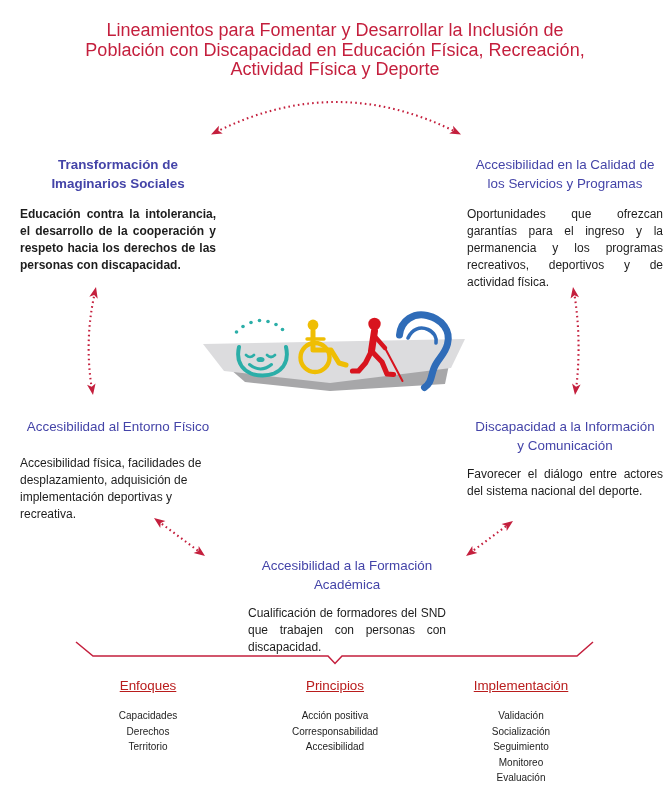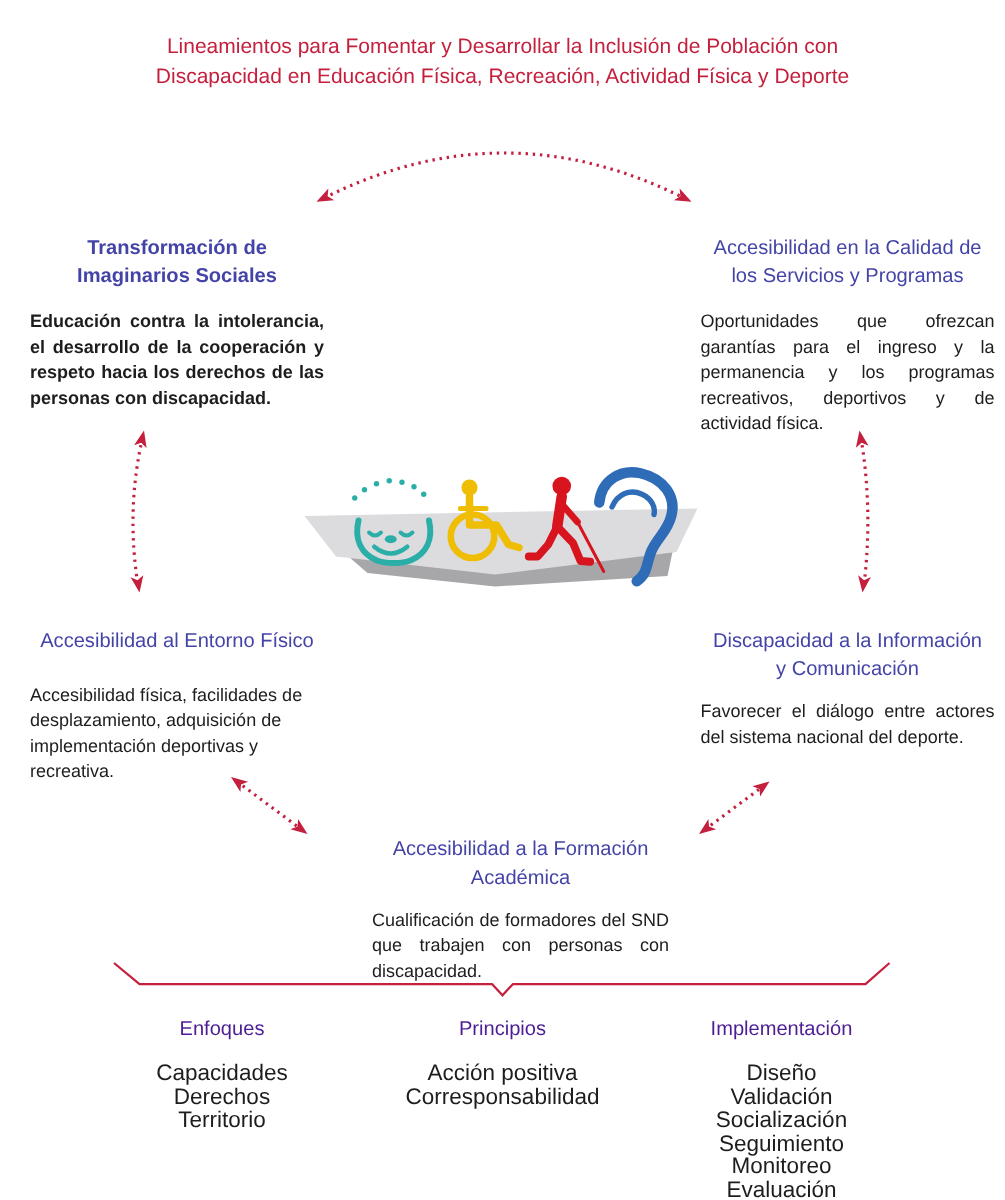--- a/index.html
+++ b/index.html
@@ -3,43 +3,43 @@
 <meta charset="utf-8">
 <style>
   html,body { margin:0; padding:0; background:#ffffff; }
   .canvas {
     position:relative; width:670px; height:800px; background:#ffffff;
     font-family:"Liberation Sans", sans-serif; color:#1d1d1d; overflow:hidden;
   }
   .title {
     position:absolute; top:21px; left:50%; transform:translateX(-50%);
     width:500px; text-align:center; color:#C41F3D;
-    font-size:14px; line-height:19.5px;
+    font-size:18px; line-height:19.5px;
   }
   .overlay { position:absolute; left:0; top:0; width:670px; height:800px; pointer-events:none; }
   .node { position:absolute; }
   .node .heading {
     color:#4444A8; font-size:13.4px; line-height:19px; text-align:center; margin:0 auto;
   }
   .node .body { font-size:12px; line-height:16.9px; margin-top:0; }
   .justify { text-align:justify; }
   #node-tl { top:155px; left:20px;  width:196px;font-weight:bold; }
   #node-tl .heading { width:172px; margin-bottom:13px; }
   #node-tr { top:155px; left:467px; width:196px; }
   #node-tr .heading { width:192px; margin-bottom:13px; }
   #node-bl { top:417px; left:20px;  width:196px; }
   #node-bl .heading { width:196px; margin-bottom:19px; }
   #node-br { top:417px; left:467px; width:196px; }
   #node-br .heading { width:184px; margin-bottom:11px; }
   #node-bc { top:556px; left:248px; width:198px; }
   #node-bc .heading { width:192px; margin-bottom:11px; }
   .col { position:absolute; top:676px; width:170px; text-align:center; }
   #col-0 { left:63px; } #col-1 { left:250px; } #col-2 { left:436px; }
-  .col .col-heading { color:#4c1d95; font-size:13.4px; line-height:19px; }
-  .col .col-items { margin-top:13px; font-size:15px; line-height:15.5px; color:#1d1d1d; }
+  .col .col-heading { color:#b91c1c; font-size:13.4px; line-height:19px;text-decoration:underline; }
+  .col .col-items { margin-top:13px; font-size:10px; line-height:15.5px; color:#1d1d1d; }
 </style>
 </head>
 <body>
 
 <div class="canvas">
 
   <div class="title">Lineamientos para Fomentar y Desarrollar la Inclusión de Población con Discapacidad en Educación Física, Recreación, Actividad Física y Deporte</div>
 
   <svg class="overlay" width="670" height="800" viewBox="0 0 670 800" xmlns="http://www.w3.org/2000/svg">
 
@@ -141,27 +141,27 @@
         <div>Derechos</div>
         <div>Territorio</div>
       </div>
   </section>
 
   <section class="col" id="col-1">
     <div class="col-heading">Principios</div>
     <div class="col-items">
         <div>Acción positiva</div>
         <div>Corresponsabilidad</div>
+        <div>Accesibilidad</div>
       </div>
   </section>
 
   <section class="col" id="col-2">
     <div class="col-heading">Implementación</div>
     <div class="col-items">
-        <div>Diseño</div>
         <div>Validación</div>
         <div>Socialización</div>
         <div>Seguimiento</div>
         <div>Monitoreo</div>
         <div>Evaluación</div>
       </div>
   </section>
 
 </div>
 

